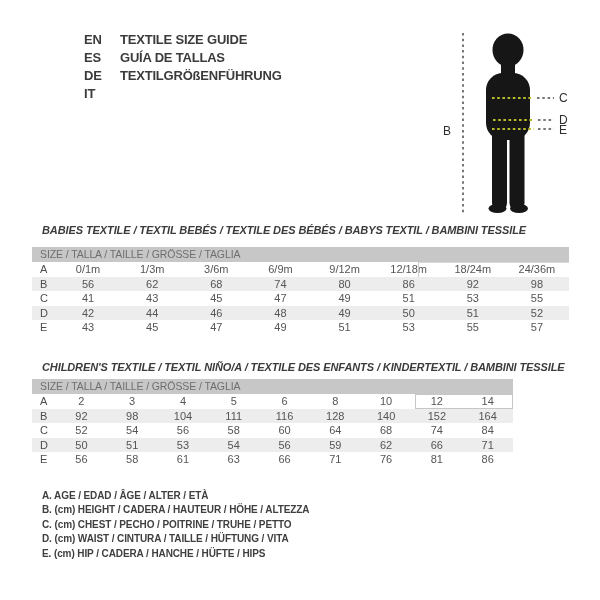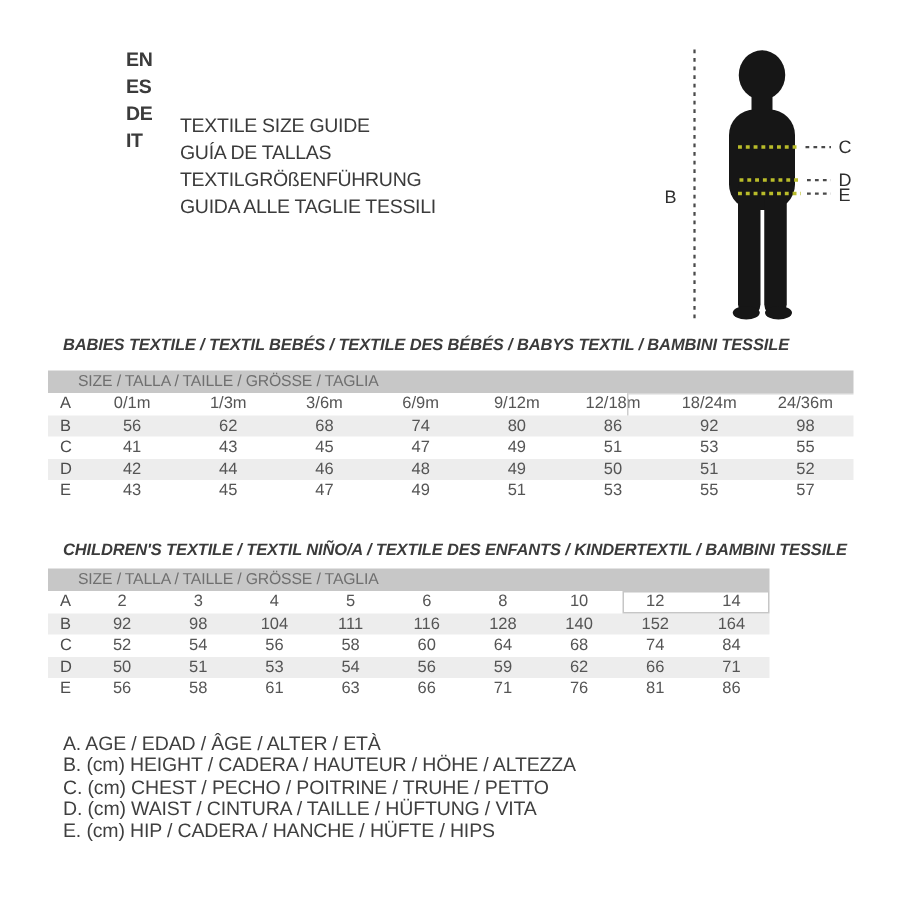--- a/index.html
+++ b/index.html
@@ -14,58 +14,58 @@
   .page { position:absolute; inset:0; background:#fff; }
 
   
   .langs { position:absolute; left:42px; top:31px; }
   .lang-row { display:flex; height:18px; line-height:18px;padding-left:42px; }
   .lang-code {
     width:36px; font-size:13px; font-weight:bold; color:#3b3b3b;
     letter-spacing:-0.2px;
   }
   .lang-name {
-    font-size:13px; font-weight:normal; color:#3b3b3b; letter-spacing:-0.2px;margin-top:44px;
+    font-size:13px; font-weight:bold; color:#3b3b3b; letter-spacing:-0.2px;
   }
 
   
   .figure { position:absolute; left:440px; top:20px; width:165px; height:200px; }
   .fig-label { font-family:"Liberation Sans", sans-serif; font-size:12px; fill:#2e2e2e; }
 
   
   .tbl-title {
     position:absolute; left:42px; font-size:11px; font-weight:bold;
     color:#3b3b3b; letter-spacing:-0.1px; white-space:nowrap;font-style:italic;
   }
   #babies-title { top:224px; }
   #children-title { top:361px; }
 
   
   .tbl { position:absolute; left:32px; font-size:11px; color:#555; }
   #babies-table { top:247px; width:537px; }
   #children-table { top:379px; width:481px; }
   .tbl-hdr {
     height:15px; line-height:15px; background:#c7c7c7; color:#6f6f6f;
-    font-size:10.5px; padding-left:20px; letter-spacing:-0.1px;
+    font-size:10.5px; padding-left:8px; letter-spacing:-0.1px;
   }
   .trow { display:flex; height:14.5px; line-height:14.5px; }
   .trow.stripe { background:#ededed; }
   .rlabel { width:24px; padding-left:8px; color:#4c4c4c; }
   .cell { flex:1; text-align:center; }
 
   
   .artifact { position:absolute; height:15px; top:15px; pointer-events:none; z-index:2; }
   #babies-artifact { left:386px; width:151px; border-left:1px solid #cdcdcd; border-top:1px solid #d8d8d8; }
   #children-artifact { left:383px; width:98px; border:1px solid #c6c6c6; }
 
   
   .legend { position:absolute; left:42px; top:489px; }
   .legend-line {
-    font-size:13px; line-height:14.4px; color:#3f3f3f;
-    letter-spacing:-0.1px; white-space:nowrap;
+    font-size:10px; line-height:14.4px; color:#3f3f3f;
+    letter-spacing:-0.1px; white-space:nowrap;font-weight:bold;
   }
 </style>
 </head>
 <body>
 
 <div class="page">
 
   <div class="langs">
     <div class="lang-row">
       <span class="lang-code">EN</span>
@@ -74,21 +74,20 @@
     <div class="lang-row">
       <span class="lang-code">ES</span>
       <span class="lang-name">GUÍA DE TALLAS</span>
     </div>
     <div class="lang-row">
       <span class="lang-code">DE</span>
       <span class="lang-name">TEXTILGRÖßENFÜHRUNG</span>
     </div>
     <div class="lang-row">
       <span class="lang-code">IT</span>
-      <span class="lang-name">GUIDA ALLE TAGLIE TESSILI</span>
     </div>
   </div>
 
   <svg class="figure" viewBox="0 0 165 200">
 
     <line x1="23" y1="13" x2="23" y2="193" stroke="#4a4a4a" stroke-width="1.5" stroke-dasharray="2.5 3.2"></line>
 
     <g fill="#161616">
       <ellipse cx="68" cy="30" rx="15.5" ry="16.5"></ellipse>
       <rect x="61" y="42" width="14" height="13"></rect>

